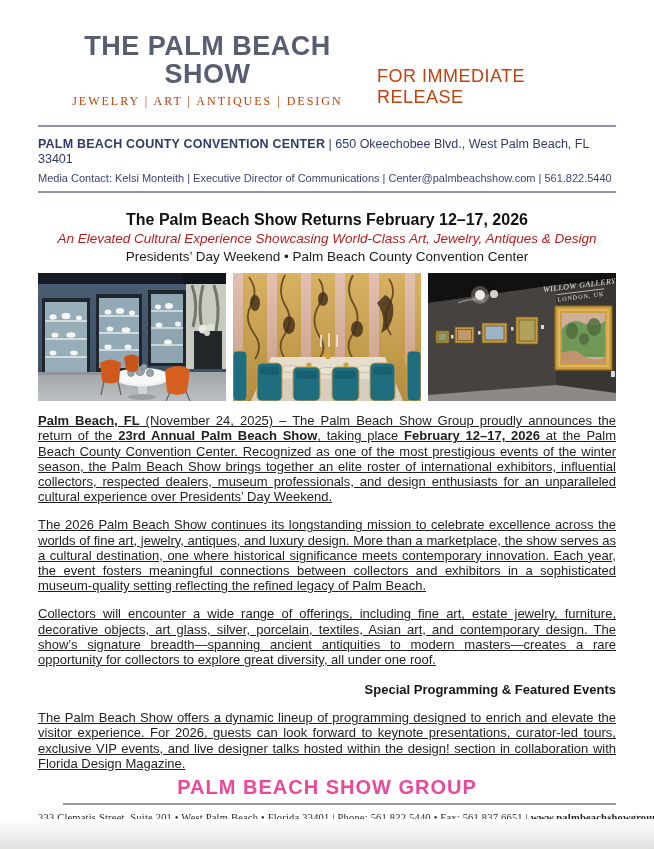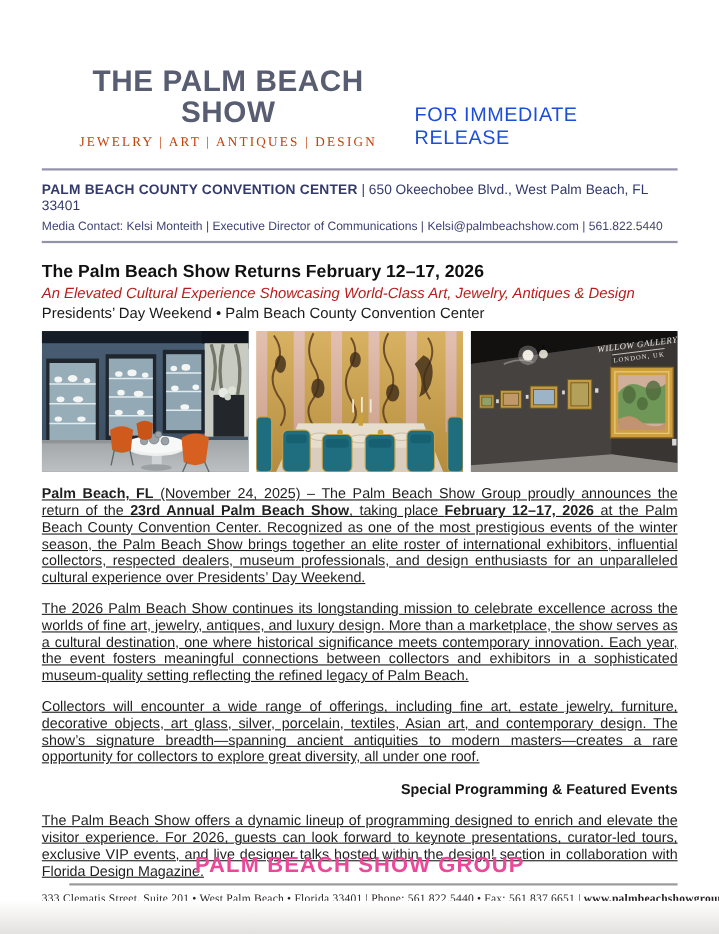--- a/index.html
+++ b/index.html
@@ -4,42 +4,42 @@
 <style>
   html,body{margin:0;padding:0;background:#888;}
   .page{
     position:relative;width:654px;height:849px;margin:0 auto;
     background:#ffffff;overflow:hidden;
     font-family:"Liberation Sans","DejaVu Sans",sans-serif;
     color:#1c1c1c;
   }
   .content{padding:0 38px;}
   
-  .header-row{display:flex;justify-content:space-between;align-items:flex-end;padding-top:60px;}
+  .header-row{display:flex;justify-content:space-between;align-items:flex-end;padding-top:32px;}
   .logo{display:inline-block;text-align:center;}
   .logo-title{
     font-size:27px;font-weight:bold;letter-spacing:.5px;color:#585d72;line-height:1.05;
   }
   .logo-tagline{
     margin-top:5px;font-family:"Liberation Serif","DejaVu Serif",serif;
     font-size:12px;letter-spacing:2px;color:#c2410c;
   }
   .release-label{
-    font-size:18px;letter-spacing:.5px;color:#1d4ed8;padding-bottom:1px;
+    font-size:18px;letter-spacing:.5px;color:#c2410c;padding-bottom:1px;
   }
   
   .rule{height:2px;background:#9193a9;border:none;margin:0;}
   .rule-1{margin-top:16px;}
   .rule-2{margin-top:6px;}
   
   .venue-line{margin-top:10px;font-size:12.5px;color:#333a6a;line-height:1.25;}
   .venue-line .seg-b{font-weight:bold;letter-spacing:.2px;}
   .media-line{margin-top:3px;font-size:11px;color:#3f4472;line-height:1.3;}
   
-  .headline-block{margin-top:17px;}
+  .headline-block{text-align:center;margin-top:17px;}
   .headline-title{font-size:16px;font-weight:bold;color:#111;line-height:1.2;}
   .headline-subtitle{font-size:13.5px;font-style:italic;color:#b91c1c;margin-top:2px;line-height:1.25;}
   .headline-venue{font-size:13.5px;color:#1a1a1a;margin-top:1px;line-height:1.25;}
   
   .photos-row{display:flex;justify-content:space-between;margin-top:7px;}
   .photo{width:188px;height:128px;display:block;}
   
   .body-copy{margin-top:12px;}
   .body-para{
     margin:0 0 13px 0;font-size:13px;line-height:15.2px;text-align:justify;color:#1f1f1f;text-decoration:underline;
@@ -70,21 +70,21 @@
       <div class="logo">
         <div class="logo-title">THE PALM BEACH SHOW</div>
         <div class="logo-tagline">JEWELRY | ART | ANTIQUES | DESIGN</div>
       </div>
       <div class="release-label">FOR IMMEDIATE RELEASE</div>
     </div>
 
     <div class="rule rule-1"></div>
 
     <div class="venue-line"><span class="seg-b">PALM BEACH COUNTY CONVENTION CENTER</span><span>  |  650 Okeechobee Blvd., West Palm Beach, FL 33401</span></div>
-    <div class="media-line">Media Contact: Kelsi Monteith  |  Executive Director of Communications  |  Kelsi@palmbeachshow.com  |  561.822.5440</div>
+    <div class="media-line">Media Contact: Kelsi Monteith  |  Executive Director of Communications  |  Center@palmbeachshow.com  |  561.822.5440</div>
 
     <div class="rule rule-2"></div>
 
     <div class="headline-block">
       <div class="headline-title">The Palm Beach Show Returns February 12–17, 2026</div>
       <div class="headline-subtitle">An Elevated Cultural Experience Showcasing World-Class Art, Jewelry, Antiques &amp; Design</div>
       <div class="headline-venue">Presidents’ Day Weekend  •   Palm Beach County Convention Center</div>
     </div>
 
     <div class="photos-row">

